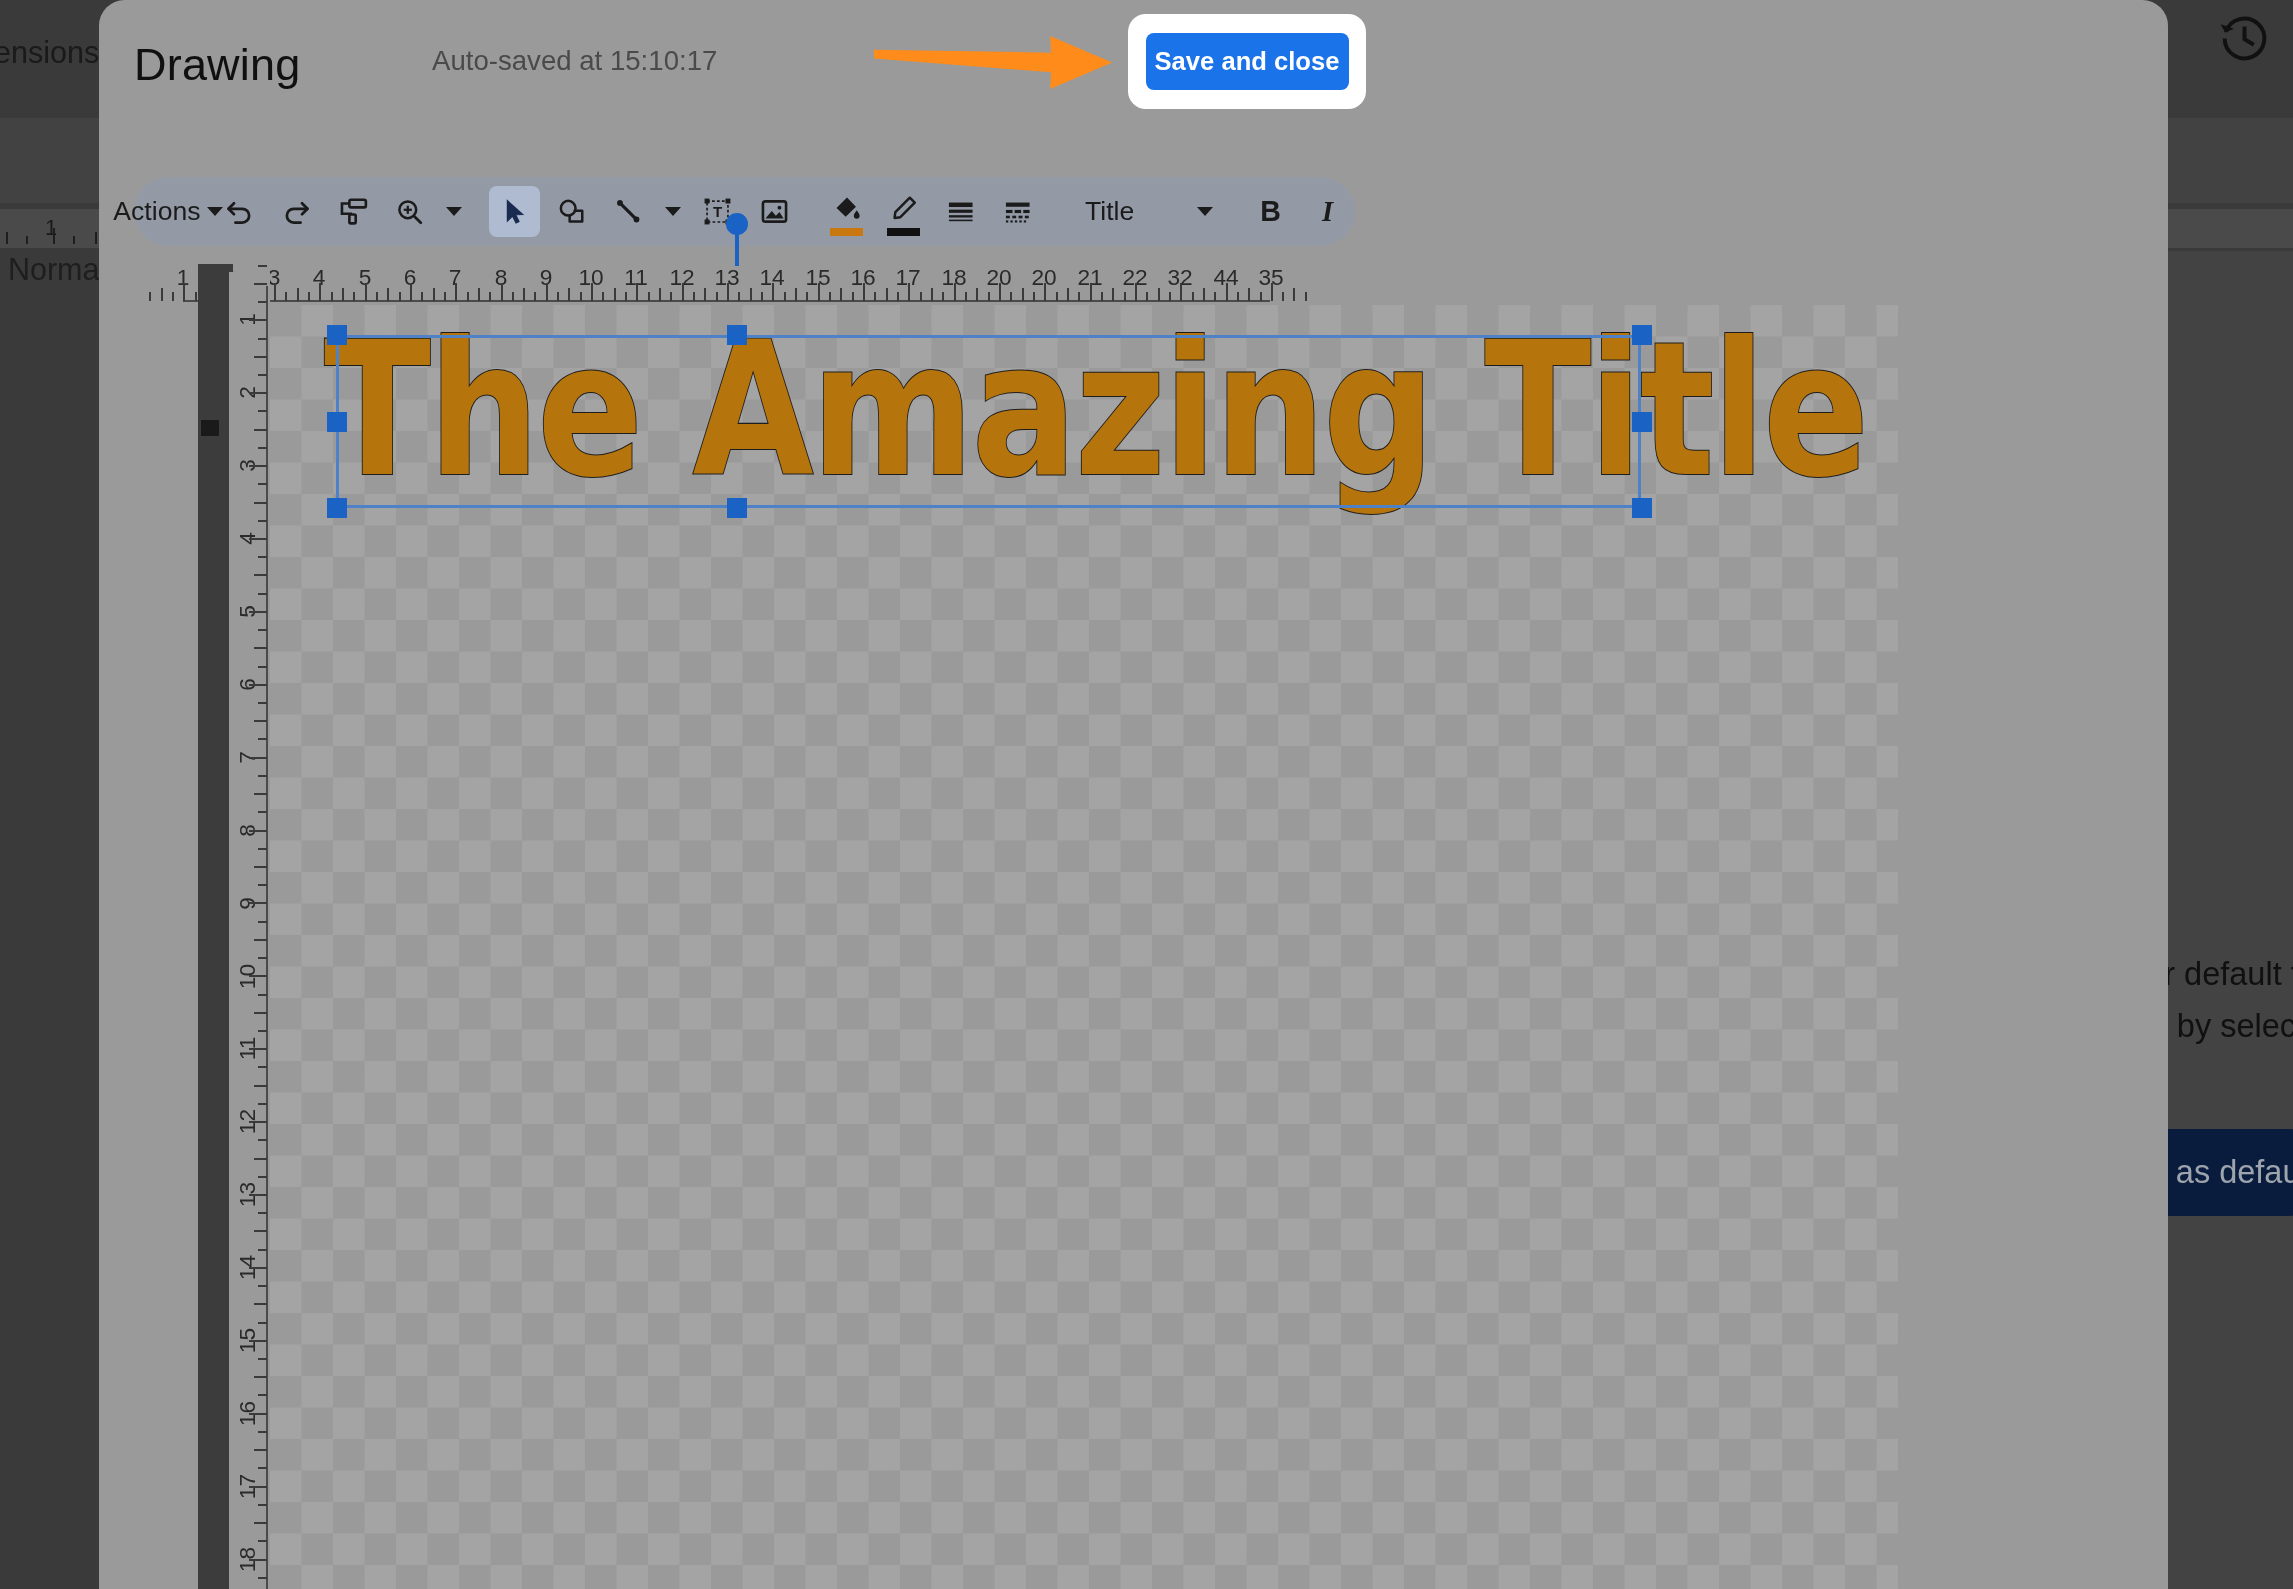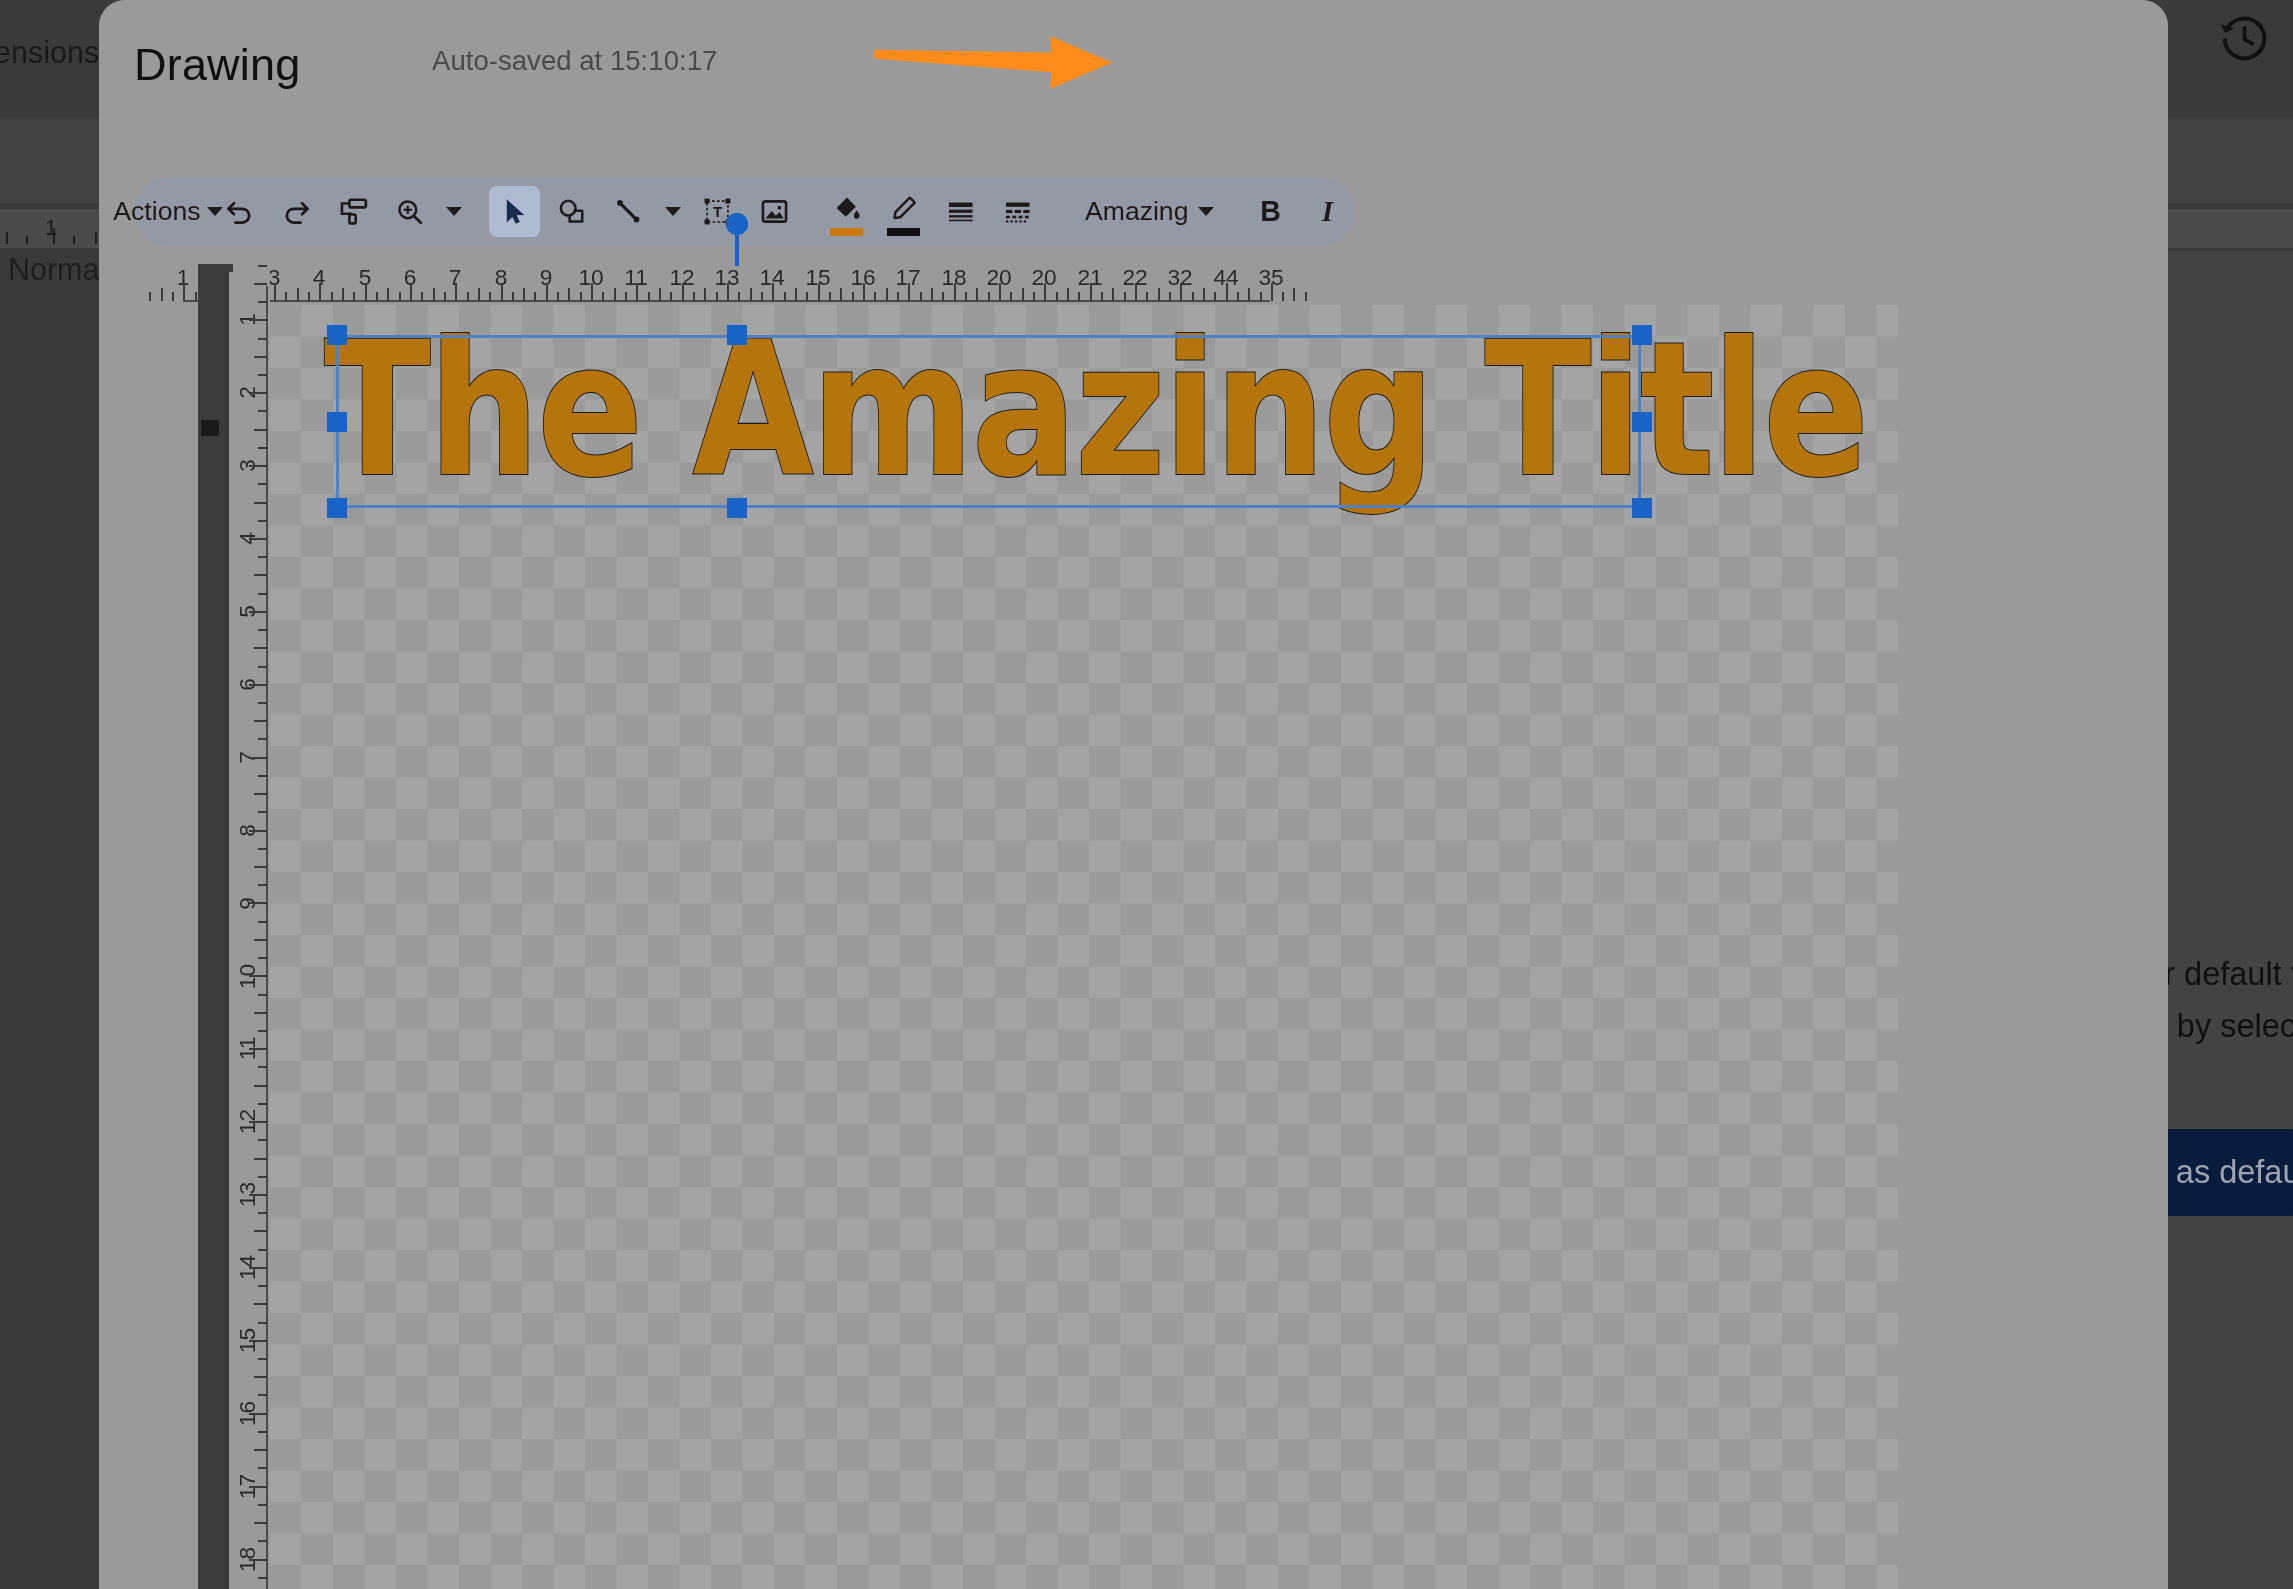--- a/index.html
+++ b/index.html
@@ -252,20 +252,23 @@
 
 <div id="dialog">
 
   <div class="dlg-title">Drawing</div>
   <div class="dlg-autosave">Auto-saved at 15:10:17</div>
 
   <svg class="arrow-annotation" viewBox="0 0 250 70">
     <path d="M2 22 L182 25 L181 8 L244 35 L181 62 L182 45 L2 31 Z" fill="#ff8c1a"></path>
   </svg>
 
+  <div class="save-highlight">
+    <div class="save-btn">Save and close</div>
+  </div>
 
   <div class="toolbar">
 
     <div class="tb-item tb-actions">
       <span>Actions</span>
       <span class="tb-caret"></span>
     </div>
 
     <div class="tb-sep"></div>
 
@@ -390,21 +393,21 @@
             <rect x="9.8" y="18.6" width="1.8" height="1.6"></rect>
             <rect x="13.2" y="18.6" width="1.8" height="1.6"></rect>
             <rect x="16.6" y="18.6" width="1.8" height="1.6"></rect>
         </g>
       </svg>
     </div>
 
     <div class="tb-sep"></div>
 
     <div class="tb-item" style="min-width:158px; justify-content:space-between; padding:0 9.9px;">
-      <span class="tb-font">Amazing</span>
+      <span class="tb-font">Title</span>
       <span class="tb-caret-sm"></span>
     </div>
 
     <div class="tb-sep"></div>
 
     <div class="tb-item tb-bold">B</div>
     <div class="tb-item tb-italic">I</div>
   </div>
 
   <div class="hruler" id="hruler">

